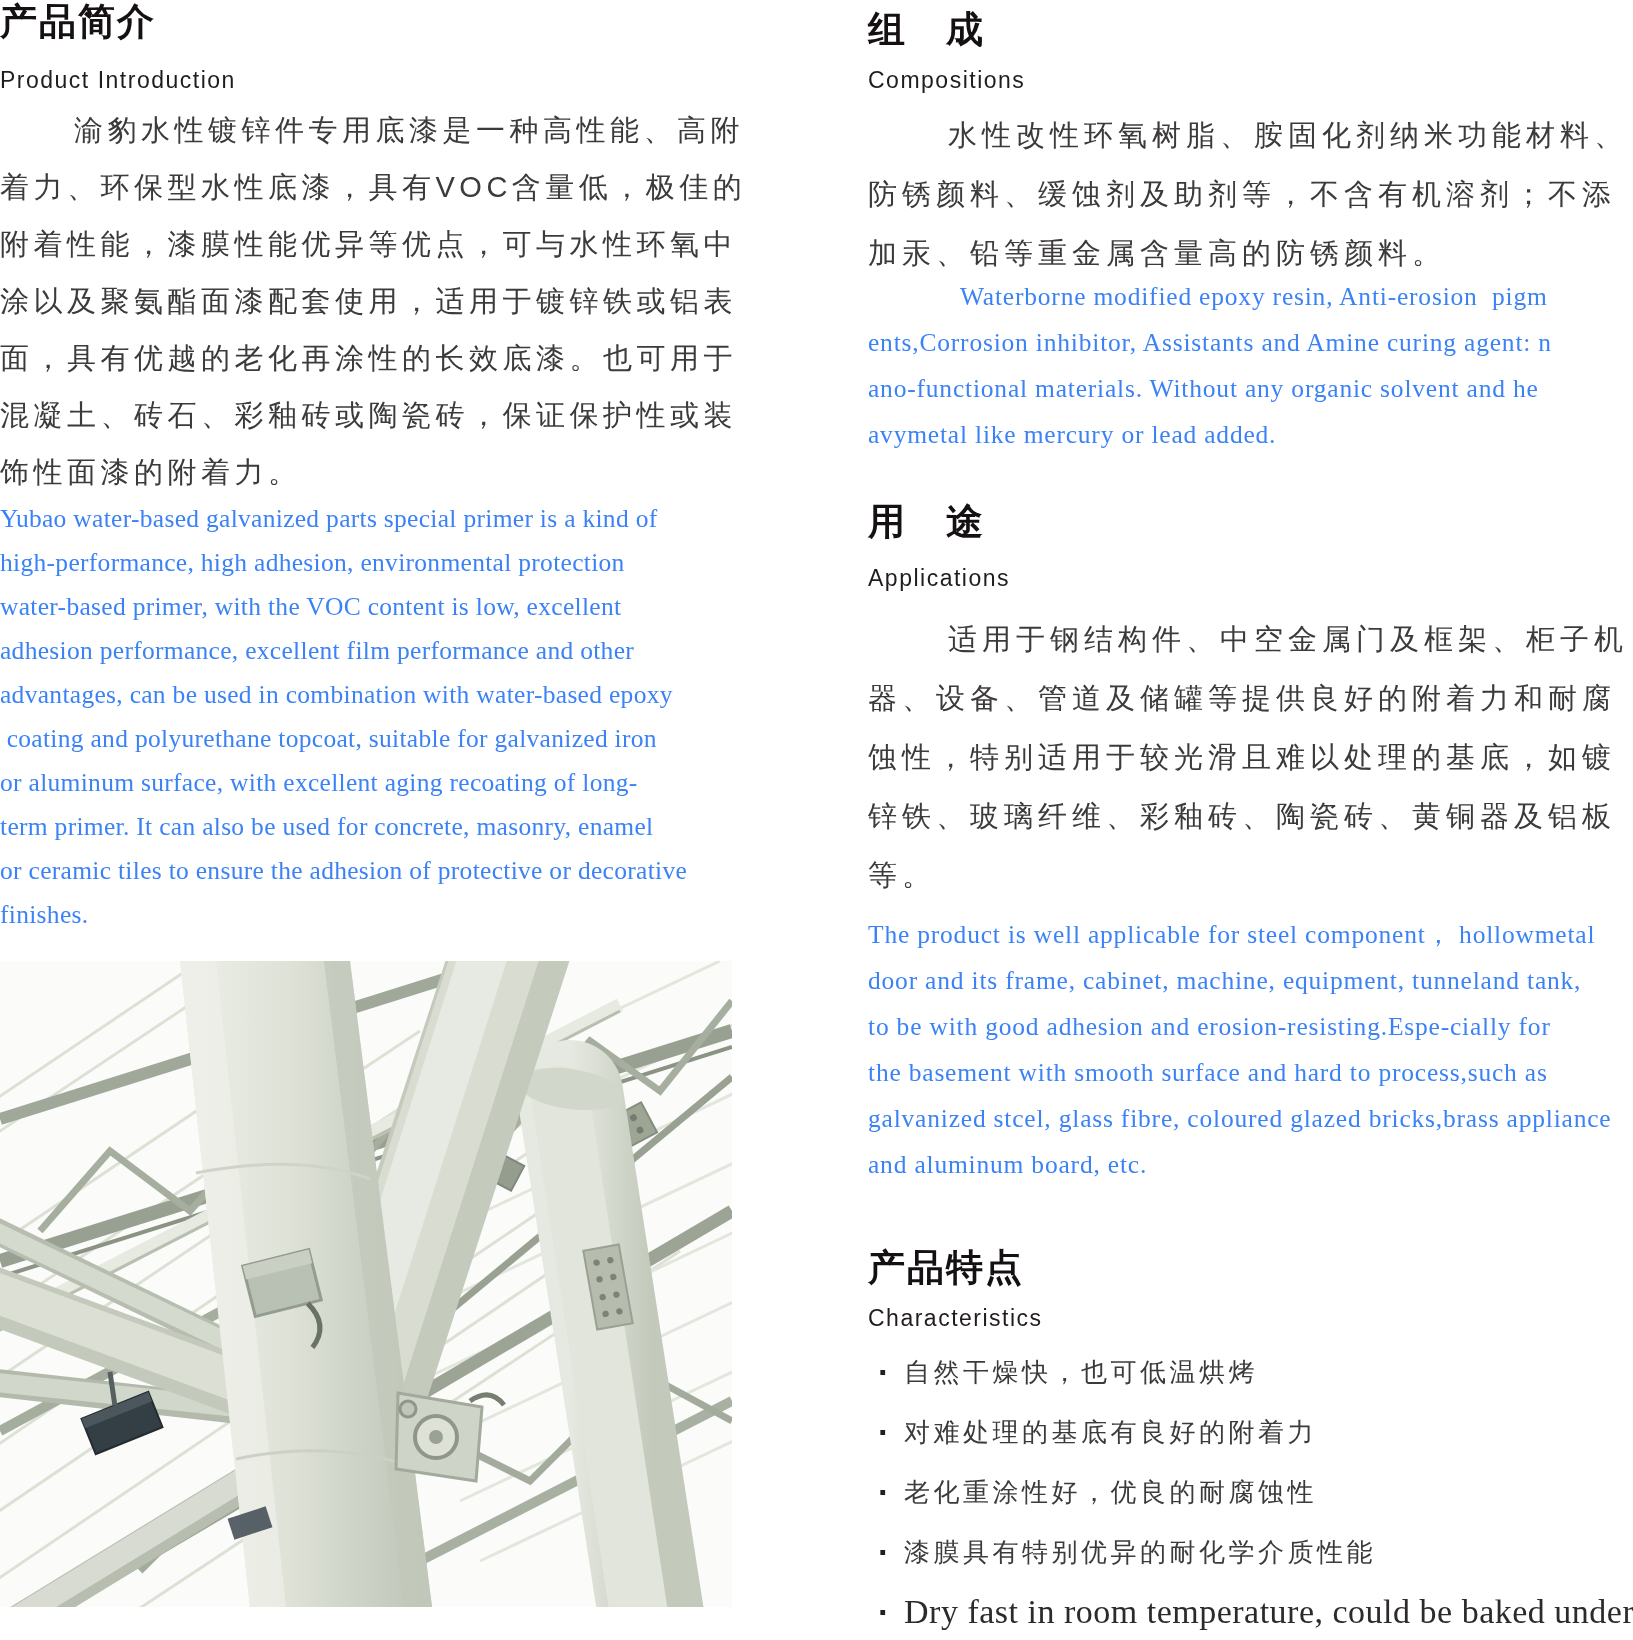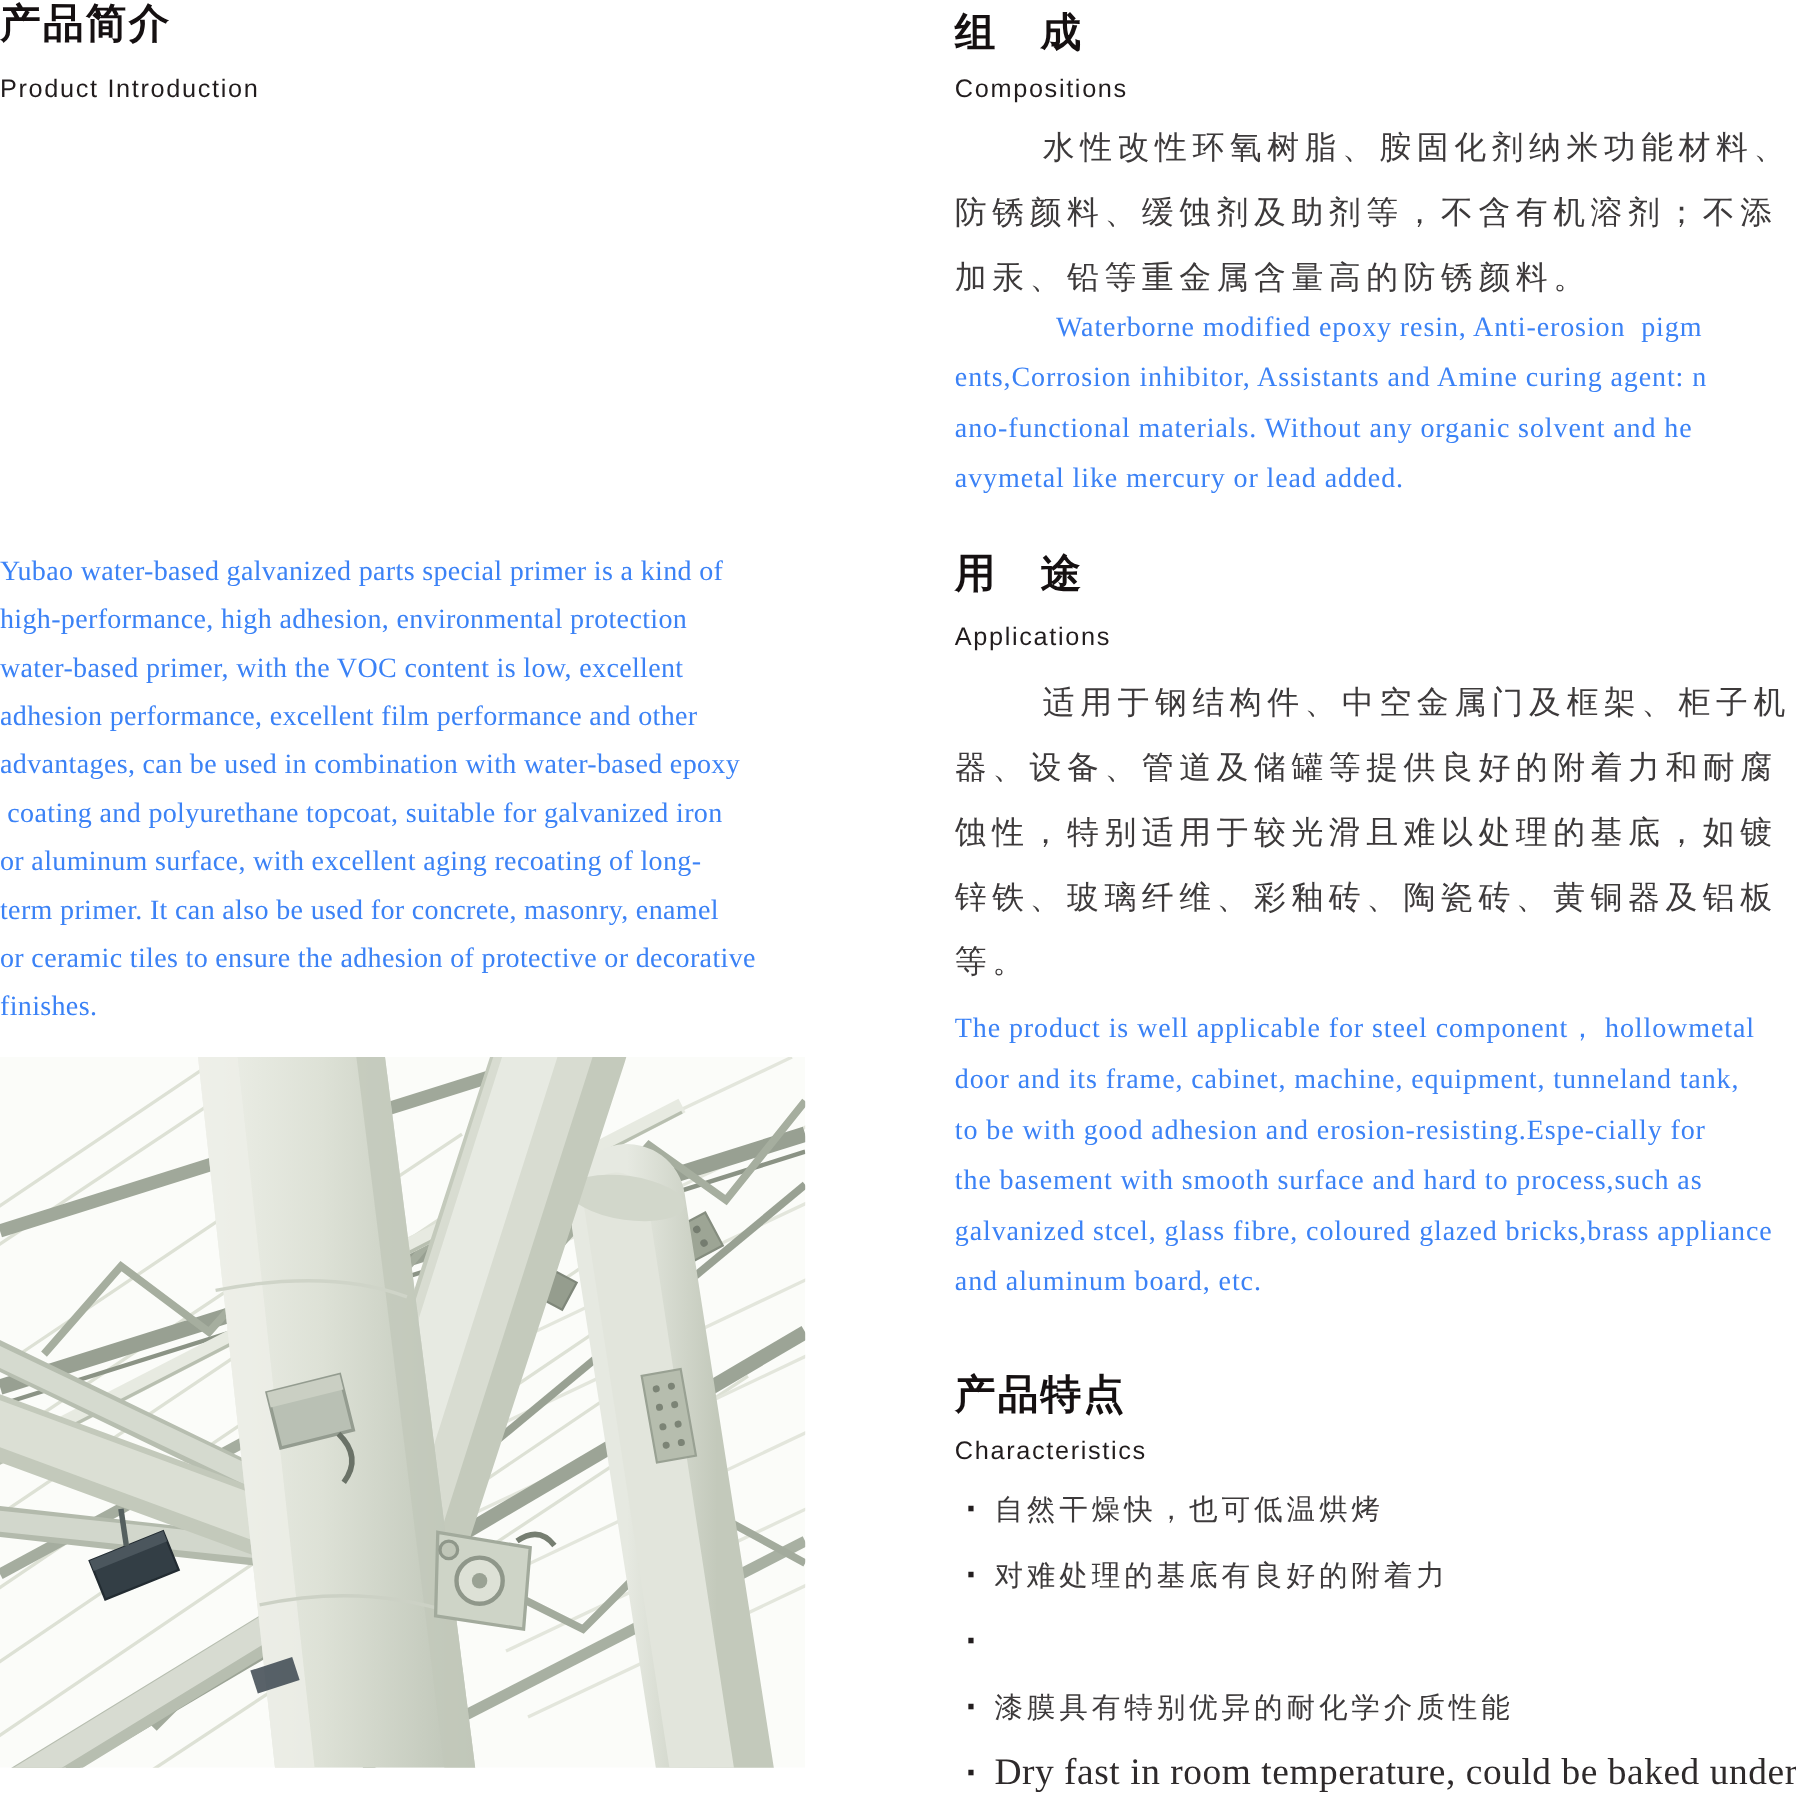--- a/index.html
+++ b/index.html
@@ -51,20 +51,27 @@
 <body>
 
 <div id="page">
 
   <div class="abs lcol" style="left:0;top:0;width:748px;height:1640px;">
 
     <div class="abs h-zh" style="left:0;top:8;">产品简介</div>
 
     <div class="abs h-en" style="left:0;top:64px;">Product Introduction</div>
 
+    <div class="abs zh-body ind-zh" style="left:0;top:102px;width:748px;">渝豹水性镀锌件专用底漆是一种高性能、高附
+着力、环保型水性底漆，具有VOC含量低，极佳的
+附着性能，漆膜性能优异等优点，可与水性环氧中
+涂以及聚氨酯面漆配套使用，适用于镀锌铁或铝表
+面，具有优越的老化再涂性的长效底漆。也可用于
+混凝土、砖石、彩釉砖或陶瓷砖，保证保护性或装
+饰性面漆的附着力。</div>
 
     <div class="abs en-body" style="left:0;top:497px;width:748px;">Yubao water-based galvanized parts special primer is a kind of
 high-performance, high adhesion, environmental protection
 water-based primer, with the VOC content is low, excellent
 adhesion performance, excellent film performance and other
 advantages, can be used in combination with water-based epoxy
  coating and polyurethane topcoat, suitable for galvanized iron
 or aluminum surface, with excellent aging recoating of long-
 term primer. It can also be used for concrete, masonry, enamel
 or ceramic tiles to ensure the adhesion of protective or decorative
@@ -254,20 +261,21 @@
         <div class="bullet-row">
           <span class="dot">·</span>
           <span class="b-text lang-zh">自然干燥快，也可低温烘烤</span>
         </div>
         <div class="bullet-row">
           <span class="dot">·</span>
           <span class="b-text lang-zh">对难处理的基底有良好的附着力</span>
         </div>
         <div class="bullet-row">
           <span class="dot">·</span>
+          <span class="b-text lang-zh">老化重涂性好，优良的耐腐蚀性</span>
         </div>
         <div class="bullet-row">
           <span class="dot">·</span>
           <span class="b-text lang-zh">漆膜具有特别优异的耐化学介质性能</span>
         </div>
         <div class="bullet-row">
           <span class="dot">·</span>
           <span class="b-text lang-en">Dry fast in room temperature, could be baked under low te-</span>
         </div>
       </div>

